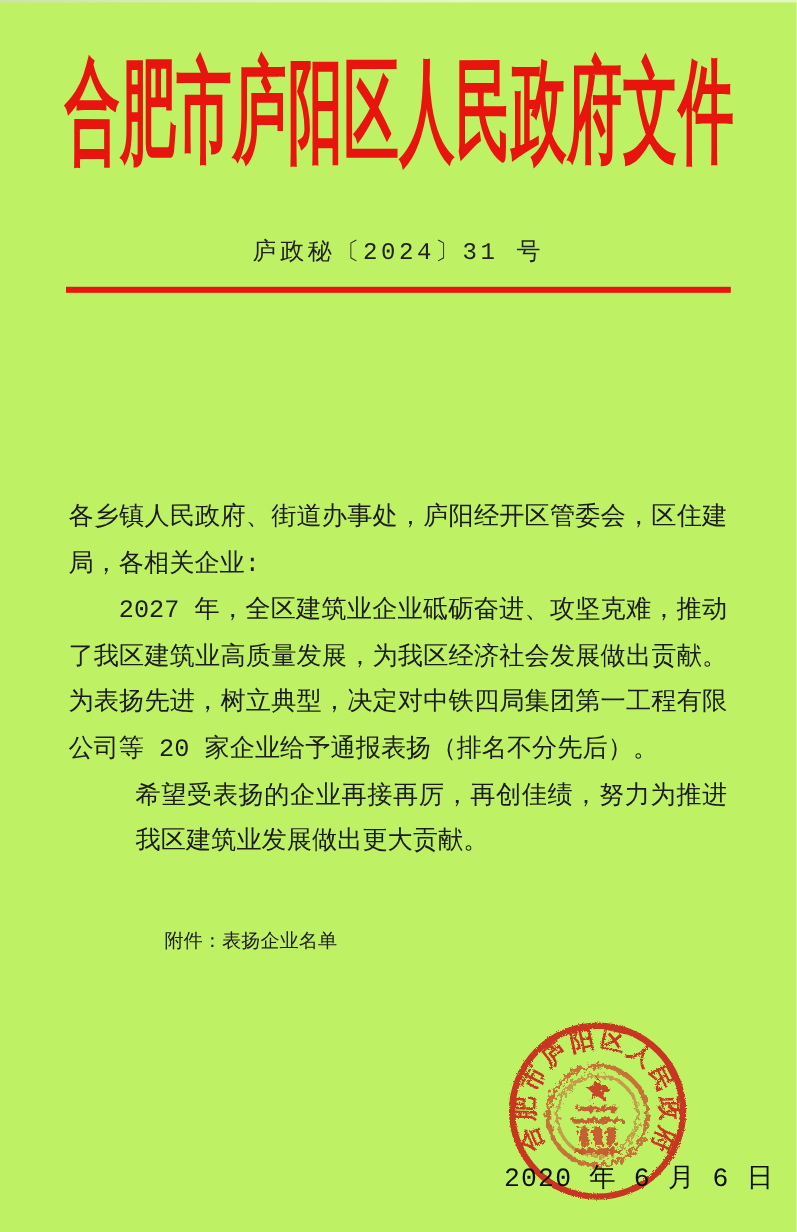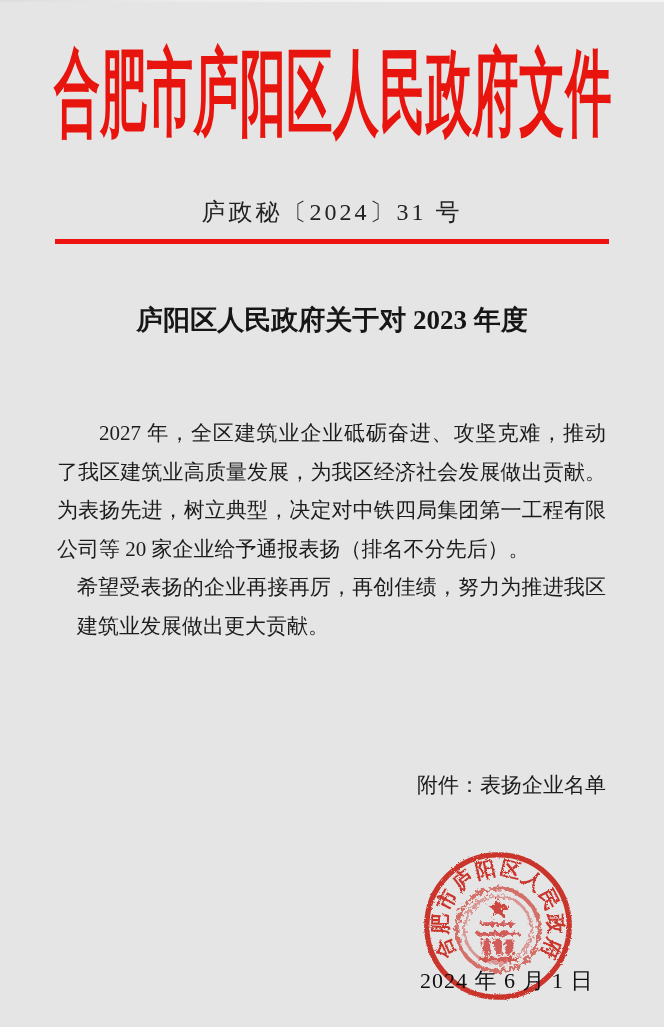--- a/index.html
+++ b/index.html
@@ -5,23 +5,24 @@
   * { margin: 0; padding: 0; box-sizing: border-box; }
   html, body { background: #ffffff; }
   body {
     font-family: "Liberation Serif", "DejaVu Serif", serif;
     width: 664px;
   }
   .page {
     position: relative;
     width: 664px;
     height: 1027px;
-    background: #e5e5e5;
+    background: #bef264;
     overflow: hidden;
     color: var(--ink, #1c1c1c);
+    font-family: Liberation Mono, monospace;
   }
   
   .scan-edge {
     position: absolute; top: 0; left: 0; right: 0; height: 2px;
     background: linear-gradient(to right, #d8d8d8, #f2f2f2 30%, #fdfdfd 60%);
     opacity: .6;
   }
   .red-head {
     position: absolute;
     top: 31px; left: 54px; right: 54px;
@@ -31,21 +32,21 @@
     letter-spacing: 0.5px;
     color: var(--accent, #e8140e);
     transform: scaleY(2.05);
     transform-origin: top center;
     white-space: nowrap;
   }
   .doc-no {
     position: absolute;
     top: 197px; left: 0; right: 0;
     text-align: center;
-    font-size: 24px;
+    font-size: 20px;
     line-height: 30px;
     letter-spacing: 3px;
     color: #222;
   }
   .red-line {
     position: absolute;
     top: 239px; left: 55px; width: 554px; height: 5px;
     background: var(--divider, #ed1310);
   }
   .doc-title {
@@ -60,29 +61,28 @@
   .body-text {
     position: absolute;
     top: 414px; left: 57px; width: 549px;
     font-size: 21px;
     line-height: 38.6px;
     text-align: justify;
     color: #1c1c1c;
   }
   .body-text p { margin: 0; }
   p.para-indent { text-indent: 2em; }
-  p.para-shifted { margin-left: 20px; text-indent: 0; }
+  p.para-shifted { margin-left: 56px; text-indent: 0; }
   .attachment {
     position: absolute;
     top: 766px; left: 57px; width: 549px;
-    font-size: 21px;
+    font-size: 16px;
     line-height: 38px;
     text-indent: 80px;
     color: #1c1c1c;
-    text-align: right;
   }
   .seal {
     position: absolute;
     left: 421px; top: 849px;
     width: 154px; height: 154px;
     z-index: 1;
     opacity: 0.92;
   }
   .seal svg { width: 100%; height: 100%; }
   .seal .ring { fill: none; stroke: var(--seal, #c9271e); stroke-width: 5.5; }
@@ -105,24 +105,24 @@
 <div class="page">
   <div class="scan-edge"></div>
 
   <div class="red-head">合肥市庐阳区人民政府文件</div>
 
   <div class="doc-no">庐政秘〔2024〕31 号</div>
 
   <div class="red-line"></div>
 
   <div class="doc-title">
-    <div>庐阳区人民政府关于对 2023 年度</div>
   </div>
 
   <div class="body-text">
+    <p class="salutation">各乡镇人民政府、街道办事处，庐阳经开区管委会，区住建局，各相关企业:</p>
     <p class="para-indent">2027 年，全区建筑业企业砥砺奋进、攻坚克难，推动了我区建筑业高质量发展，为我区经济社会发展做出贡献。为表扬先进，树立典型，决定对中铁四局集团第一工程有限公司等 20 家企业给予通报表扬（排名不分先后）。</p>
     <p class="para-shifted">希望受表扬的企业再接再厉，再创佳绩，努力为推进我区建筑业发展做出更大贡献。</p>
   </div>
 
   <p class="attachment">附件：表扬企业名单</p>
 
   <div class="seal">
     <svg viewBox="0 0 160 160">
       <defs>
         <filter id="rough" x="-10%" y="-10%" width="120%" height="120%">
@@ -158,14 +158,14 @@
           <rect x="58" y="86" width="44" height="4" rx="1"></rect>
           <rect x="64" y="94" width="8" height="16"></rect>
           <rect x="76" y="94" width="8" height="16"></rect>
           <rect x="88" y="94" width="8" height="16"></rect>
           <rect x="60" y="112" width="40" height="5" rx="1"></rect>
         </g>
       </g>
     </svg>
   </div>
 
-  <div class="doc-date">2024 年 6 月 1 日</div>
+  <div class="doc-date">2020 年 6 月 6 日</div>
 </div>
 
 </body></html>

